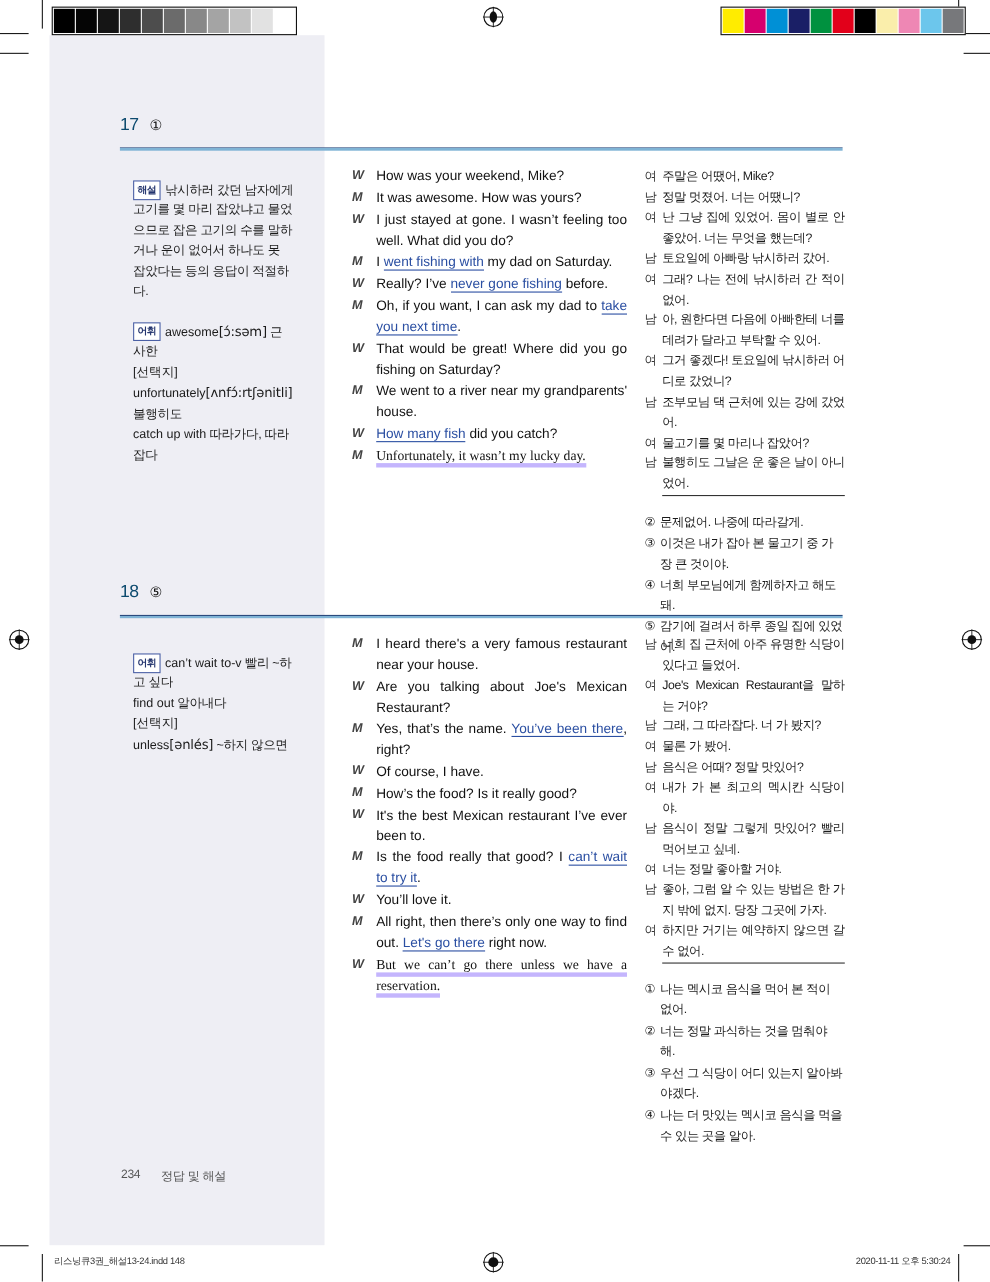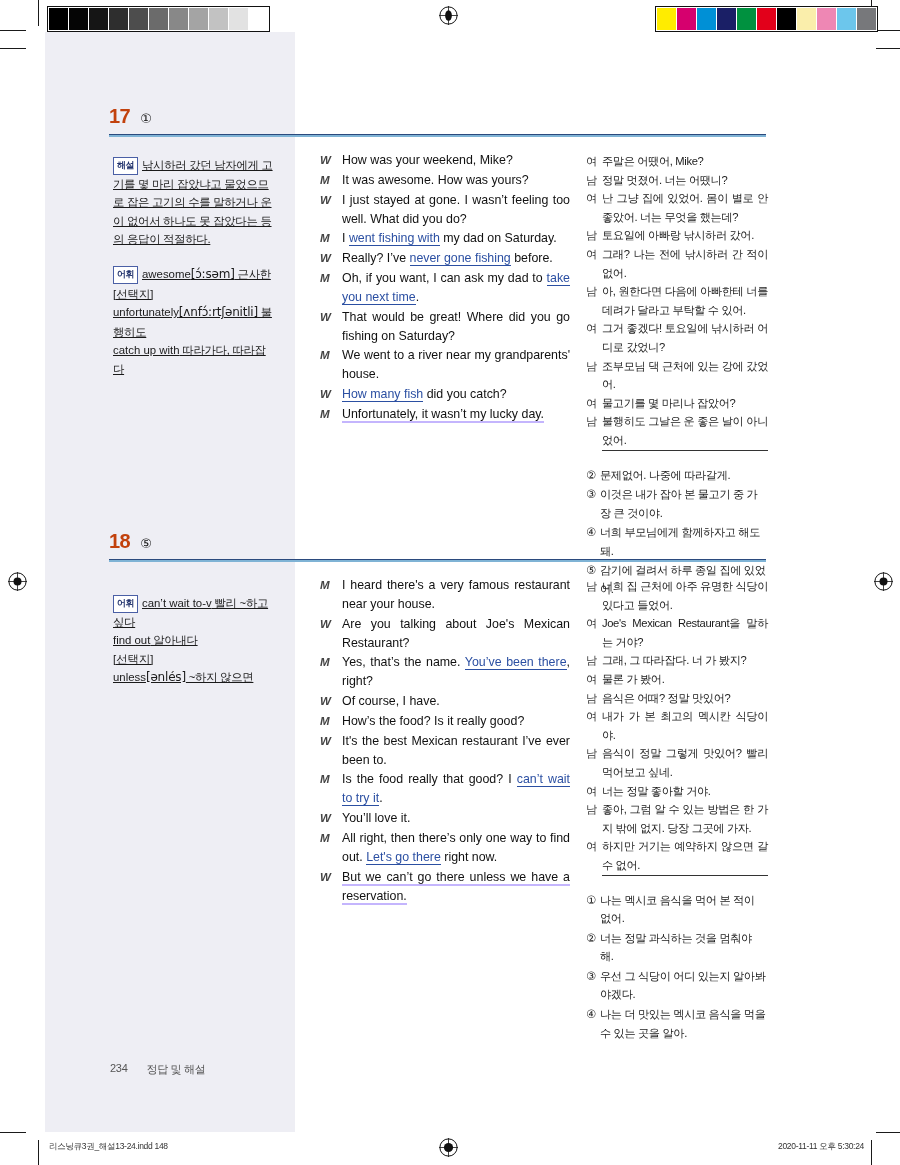--- a/index.html
+++ b/index.html
@@ -18,46 +18,46 @@
   .bar{position:absolute;display:flex;border:1px solid #111;background:#fff;padding:1px;box-sizing:border-box;}
   .bar .sw{width:19px;height:22px;margin-right:1px;}
   .bar .sw:last-child{margin-right:0;}
 
   
   .page{position:absolute;left:0;top:0;width:900px;height:1165px;}
   .sidebar-bg{position:absolute;left:45px;top:32px;width:250px;height:1100px;background:#eeeef4;}
 
   .qblock{position:absolute;left:0;width:900px;}
   .qhead{position:absolute;left:109px;display:flex;align-items:baseline;gap:10px;}
-  .qnum{font-size:20px;font-weight:bold;color:#c2410c;letter-spacing:-0.5px;line-height:1;}
+  .qnum{font-size:16px;font-weight:normal;color:#0c4a6e;letter-spacing:-0.5px;line-height:1;}
   .qans{font-size:13px;color:#111;line-height:1;}
   .rule{position:absolute;left:109px;width:657px;height:3px;
         background:linear-gradient(to bottom,#2b4a7d 0 1px,#7fb3d5 1px 3px);}
 
   
   .lcol{position:absolute;left:109px;width:170px;color:#1a1a1a;
         font-size:11.4px;line-height:1.62;}
   .tag{display:inline-block;border:1px solid #4a5fa5;color:#24356e;
        background:#fff;font-size:9px;padding:0px 3px 1px;margin-right:4px;
        vertical-align:1px;font-weight:bold;letter-spacing:-0.5px;}
-  .lcol p{margin:4px;text-decoration:underline;}
+  .lcol p{margin:12px;}
   .lcol .vocab{margin-top:17px;}
   .ipa{font-family:"DejaVu Sans",sans-serif;font-size:12px;letter-spacing:-0.2px;}
   .kr{letter-spacing:-0.3px;}
   .blk{display:block;}
 
   
   .mcol{position:absolute;left:320px;width:250px;font-size:12.4px;
         line-height:1.52;color:#111;}
   .line{display:flex;margin-bottom:1px;}
   .spk{width:22px;flex:none;font-weight:bold;font-style:italic;color:#444;
        font-size:11.5px;padding-top:1px;}
   .utt{flex:1;text-align:justify;text-justify:inter-word;}
   .hl{color:#2b4fa2;border-bottom:1px solid #2b4fa2;}
-  .ul{border-bottom:2px solid #c4b5fd;}
+  .ul{border-bottom:4px solid #c4b5fd;font-family:Liberation Serif, serif;}
 
   
   .rcol{position:absolute;left:586px;width:182px;font-size:11.2px;
         line-height:1.66;color:#1a1a1a;letter-spacing:-0.35px;}
   .tline{display:flex;margin-bottom:0px;}
   .tspk{width:16px;flex:none;color:#333;}
   .ttxt{flex:1;text-align:justify;text-justify:inter-word;}
   .uk{border-bottom:1px solid #333;}
   .choices{margin-top:15px;}
   .choice{display:flex;margin-bottom:1px;}

